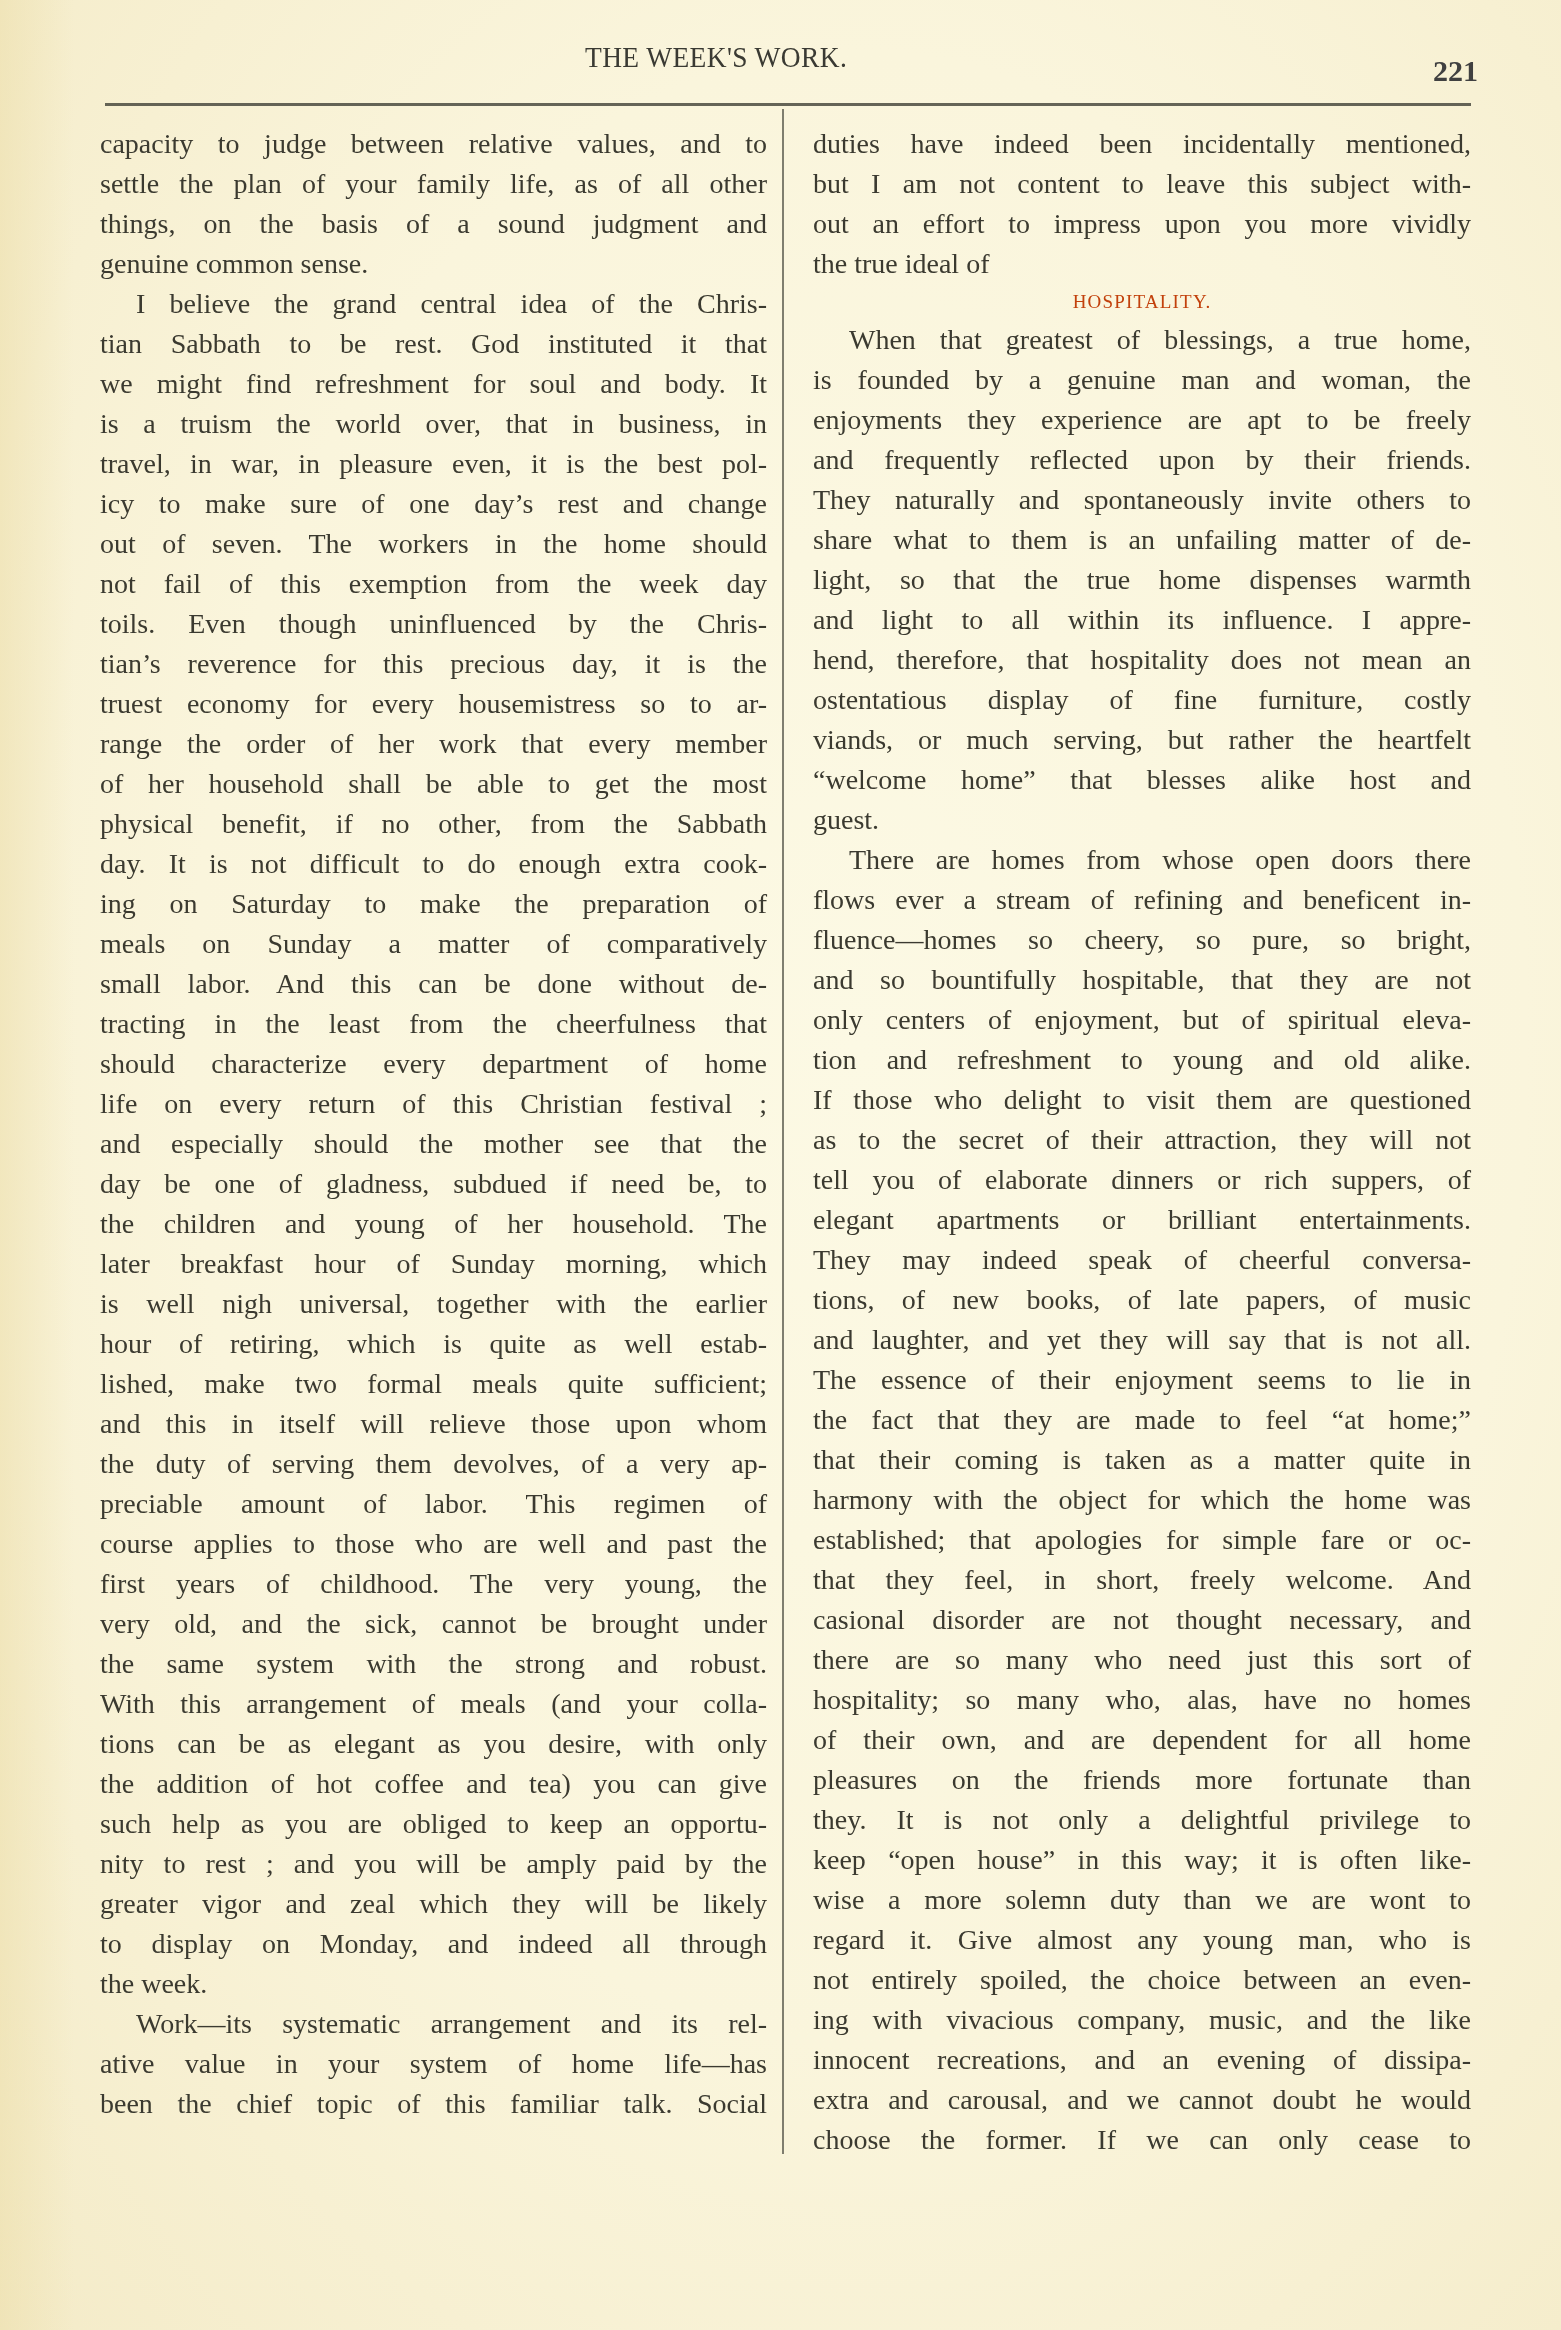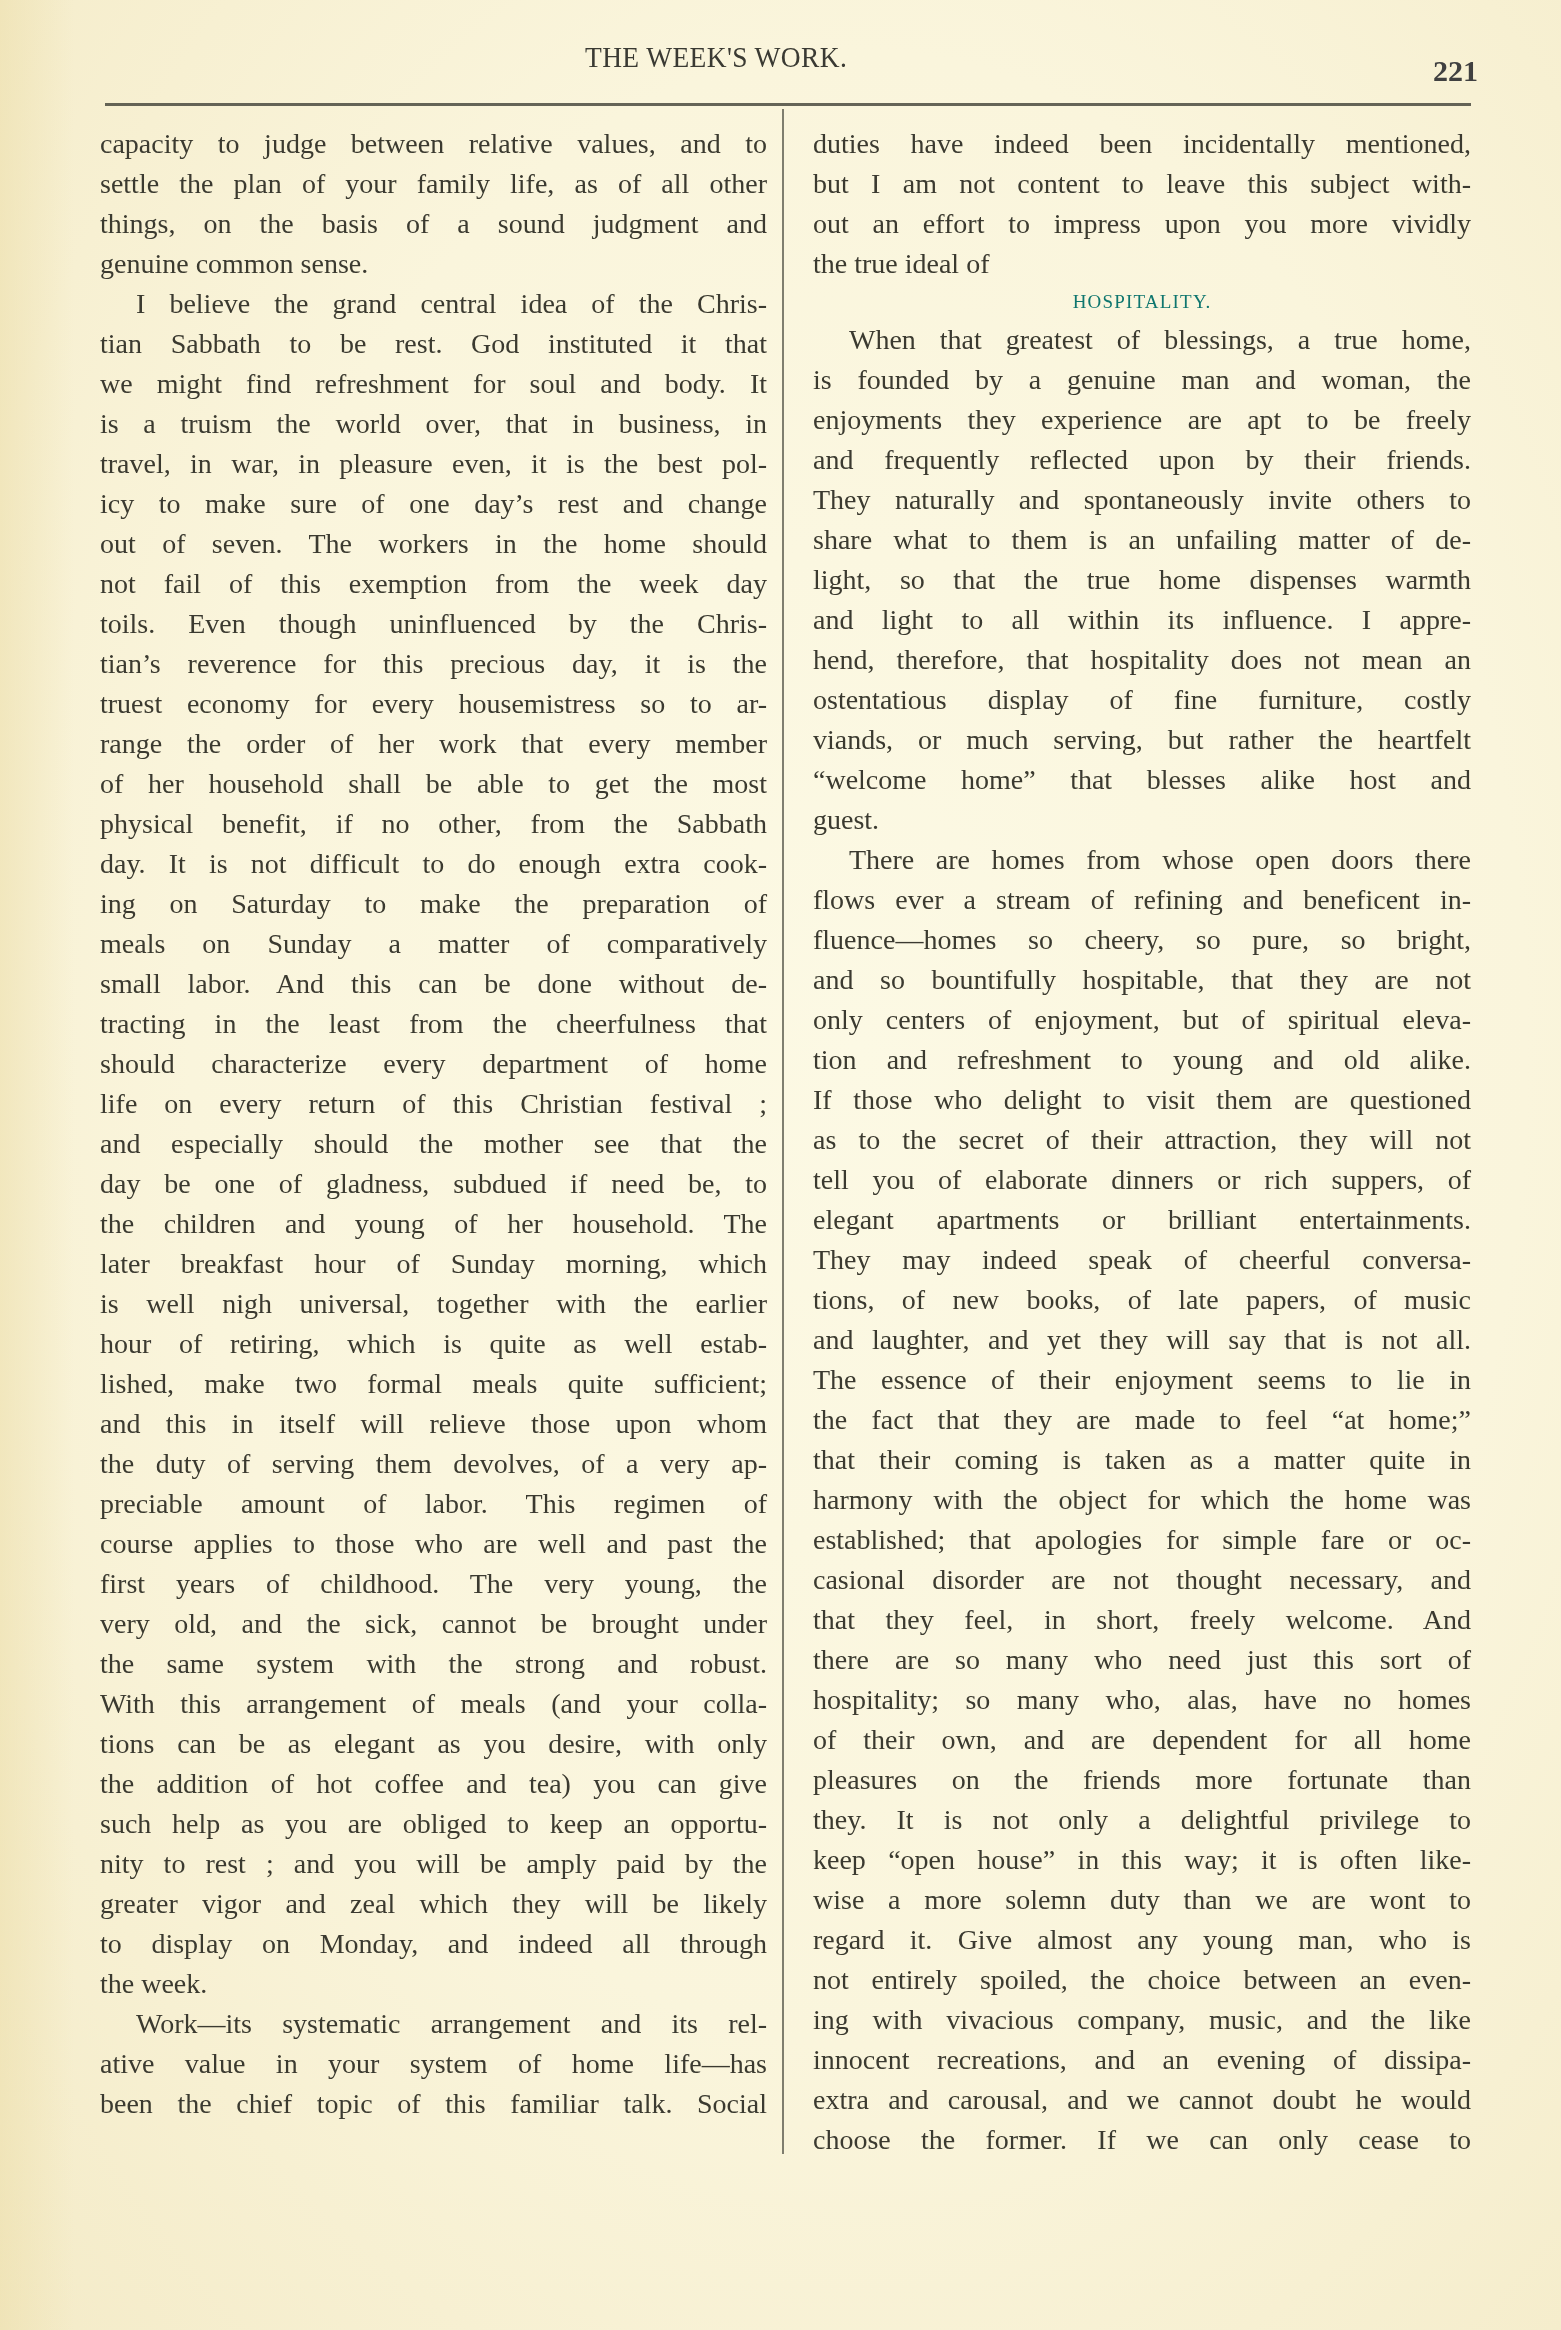--- a/index.html
+++ b/index.html
@@ -38,21 +38,21 @@
   .col-left { left: 100px; width: 667px; }
   .col-right { left: 813px; width: 658px; }
   .line {
     display: block; height: 40px; white-space: nowrap; overflow: visible;
     text-align: justify; text-align-last: justify;
   }
   .line.last { text-align-last: left; }
   .line.indent { padding-left: 36px; }
   .subhead {
     display: block; height: 36px; line-height: 36px;
-    text-align: center; font-size: 19px; letter-spacing: 1.2px; color: #0f766e;
+    text-align: center; font-size: 19px; letter-spacing: 1.2px; color: #c2410c;
   }
 </style>
 </head>
 <body>
 
 <div class="left-shade"></div>
 
 <div class="running-head">THE WEEK'S WORK.</div>
 <div class="page-number">221</div>
 <div class="head-rule"></div>
@@ -144,22 +144,22 @@
       <span class="line">tell you of elaborate dinners or rich suppers, of</span>
       <span class="line">elegant apartments or brilliant entertainments.</span>
       <span class="line">They may indeed speak of cheerful conversa-</span>
       <span class="line">tions, of new books, of late papers, of music</span>
       <span class="line">and laughter, and yet they will say that is not all.</span>
       <span class="line">The essence of their enjoyment seems to lie in</span>
       <span class="line">the fact that they are made to feel “at home;”</span>
       <span class="line">that their coming is taken as a matter quite in</span>
       <span class="line">harmony with the object for which the home was</span>
       <span class="line">established; that apologies for simple fare or oc-</span>
+      <span class="line">that they feel, in short, freely welcome.  And</span>
       <span class="line">casional disorder are not thought necessary, and</span>
-      <span class="line">that they feel, in short, freely welcome.  And</span>
       <span class="line">there are so many who need just this sort of</span>
       <span class="line">hospitality; so many who, alas, have no homes</span>
       <span class="line">of their own, and are dependent for all home</span>
       <span class="line">pleasures on the friends more fortunate than</span>
       <span class="line">they.  It is not only a delightful privilege to</span>
       <span class="line">keep “open house” in this way; it is often like-</span>
       <span class="line">wise a more solemn duty than we are wont to</span>
       <span class="line">regard it.  Give almost any young man, who is</span>
       <span class="line">not entirely spoiled, the choice between an even-</span>
       <span class="line">ing with vivacious company, music, and the like</span>

